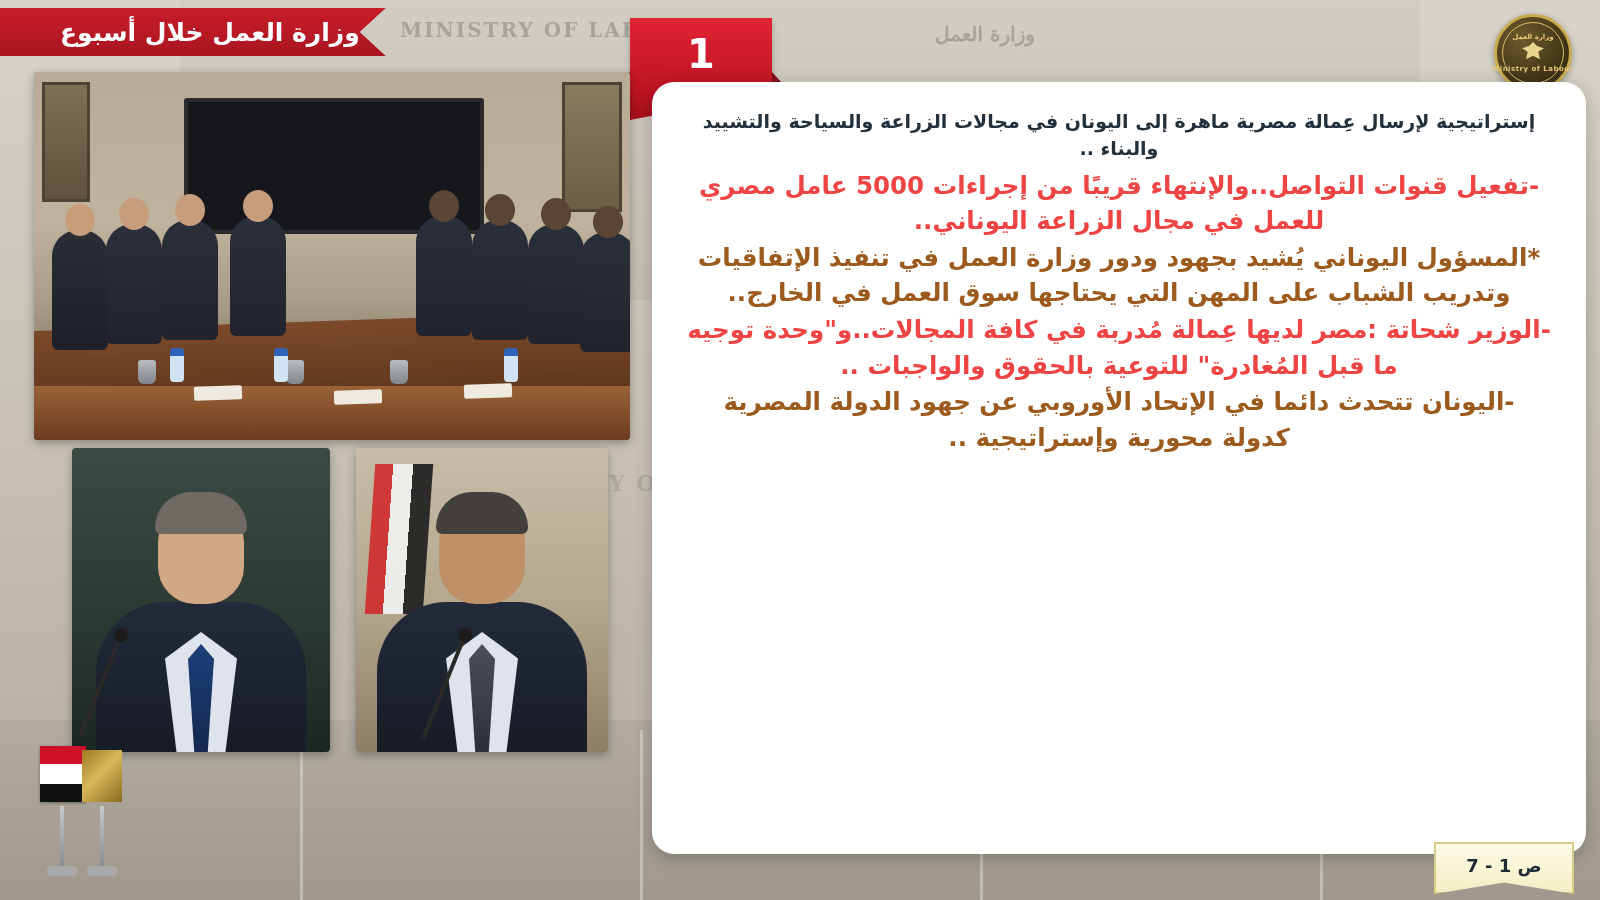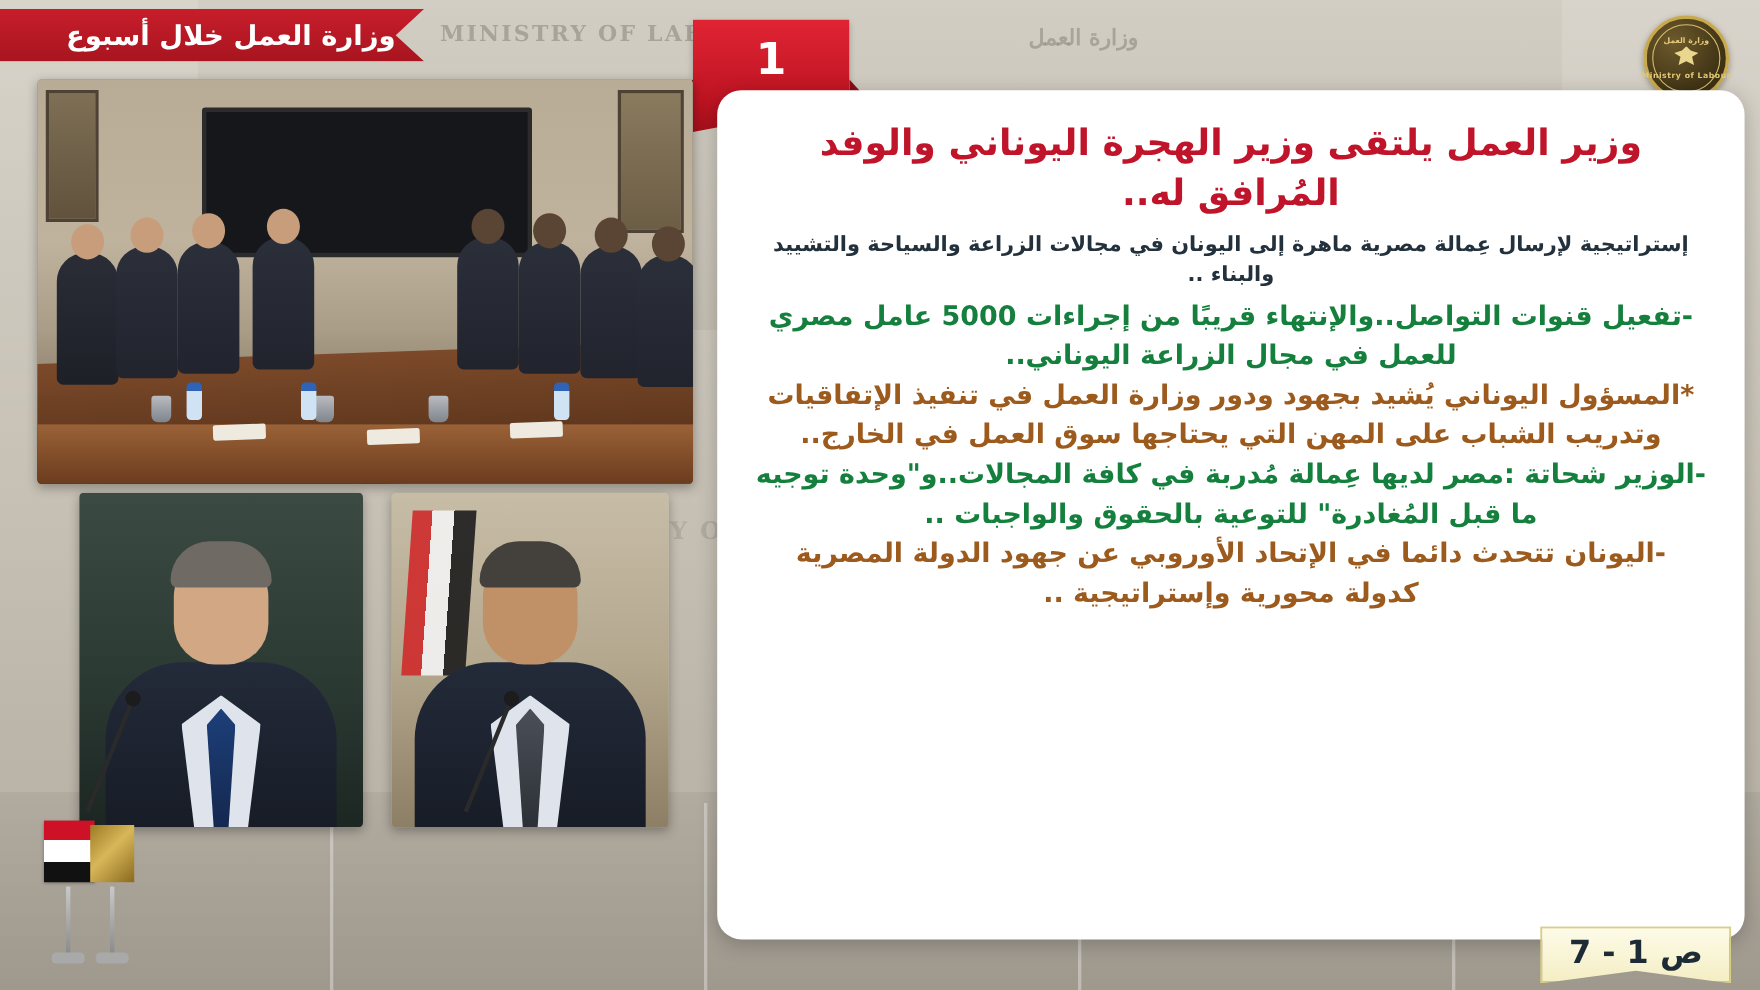--- a/index.html
+++ b/index.html
@@ -387,40 +387,40 @@
     font-size: 24.5px;
     font-weight: bold;
     line-height: 1.45;
     text-align: center;
     margin-bottom: 1px;
   }
   .card-line.accent {
     color: #9c5a1d;
   }
   .card-line.navy {
-    color: #15803d;
+    color: #ef4444;
   }
 
   
   .page-tag {
     position: absolute;
     right: 26px; bottom: 6px;
     min-width: 140px; height: 52px;
     background: linear-gradient(to bottom, #fdfbe8, #f4eec4);
     border: 2px solid #d9ce86;
     display: flex;
     align-items: center;
     justify-content: center;
     padding: 0 24px;
     clip-path: polygon(0 0, 100% 0, 100% 100%, 50% 78%, 0 100%);
     box-shadow: 0 2px 5px rgba(0,0,0,.18);
   }
   .page-tag-text {
     color: #1d2b37;
-    font-size: 29px;
+    font-size: 18px;
     font-weight: bold;
     white-space: nowrap;
     margin-bottom: 6px;
   }
 </style>
 </head>
 <body>
 
 <div class="page">
 
@@ -505,21 +505,20 @@
   <div class="desk-flags">
     <div class="flag-eg"></div>
     <div class="flag-gold"></div>
     <div class="flag-pole" style="left:40px;"></div>
     <div class="flag-pole" style="left:80px;"></div>
     <div class="flag-base" style="left:27px;"></div>
     <div class="flag-base" style="left:67px;"></div>
   </div>
 
   <div class="card">
-    <div class="card-title">وزير العمل يلتقى وزير الهجرة اليوناني والوفد المُرافق له..</div>
     <div class="card-lead">إستراتيجية لإرسال عِمالة مصرية ماهرة إلى اليونان في مجالات الزراعة والسياحة والتشييد والبناء ..</div>
     <div class="card-line navy">-تفعيل قنوات التواصل..والإنتهاء قريبًا من إجراءات 5000 عامل مصري للعمل في مجال الزراعة اليوناني..</div>
     <div class="card-line accent">*المسؤول اليوناني يُشيد بجهود ودور وزارة العمل في تنفيذ الإتفاقيات وتدريب الشباب على المهن التي يحتاجها سوق العمل في الخارج..</div>
     <div class="card-line navy">-الوزير شحاتة :مصر لديها عِمالة مُدربة في كافة المجالات..و"وحدة توجيه ما قبل المُغادرة" للتوعية بالحقوق والواجبات ..</div>
     <div class="card-line accent">-اليونان تتحدث دائما في الإتحاد الأوروبي عن جهود الدولة المصرية كدولة محورية وإستراتيجية ..</div>
   </div>
 
   <div class="page-tag">
     <span class="page-tag-text">ص 1 - 7</span>
   </div>

